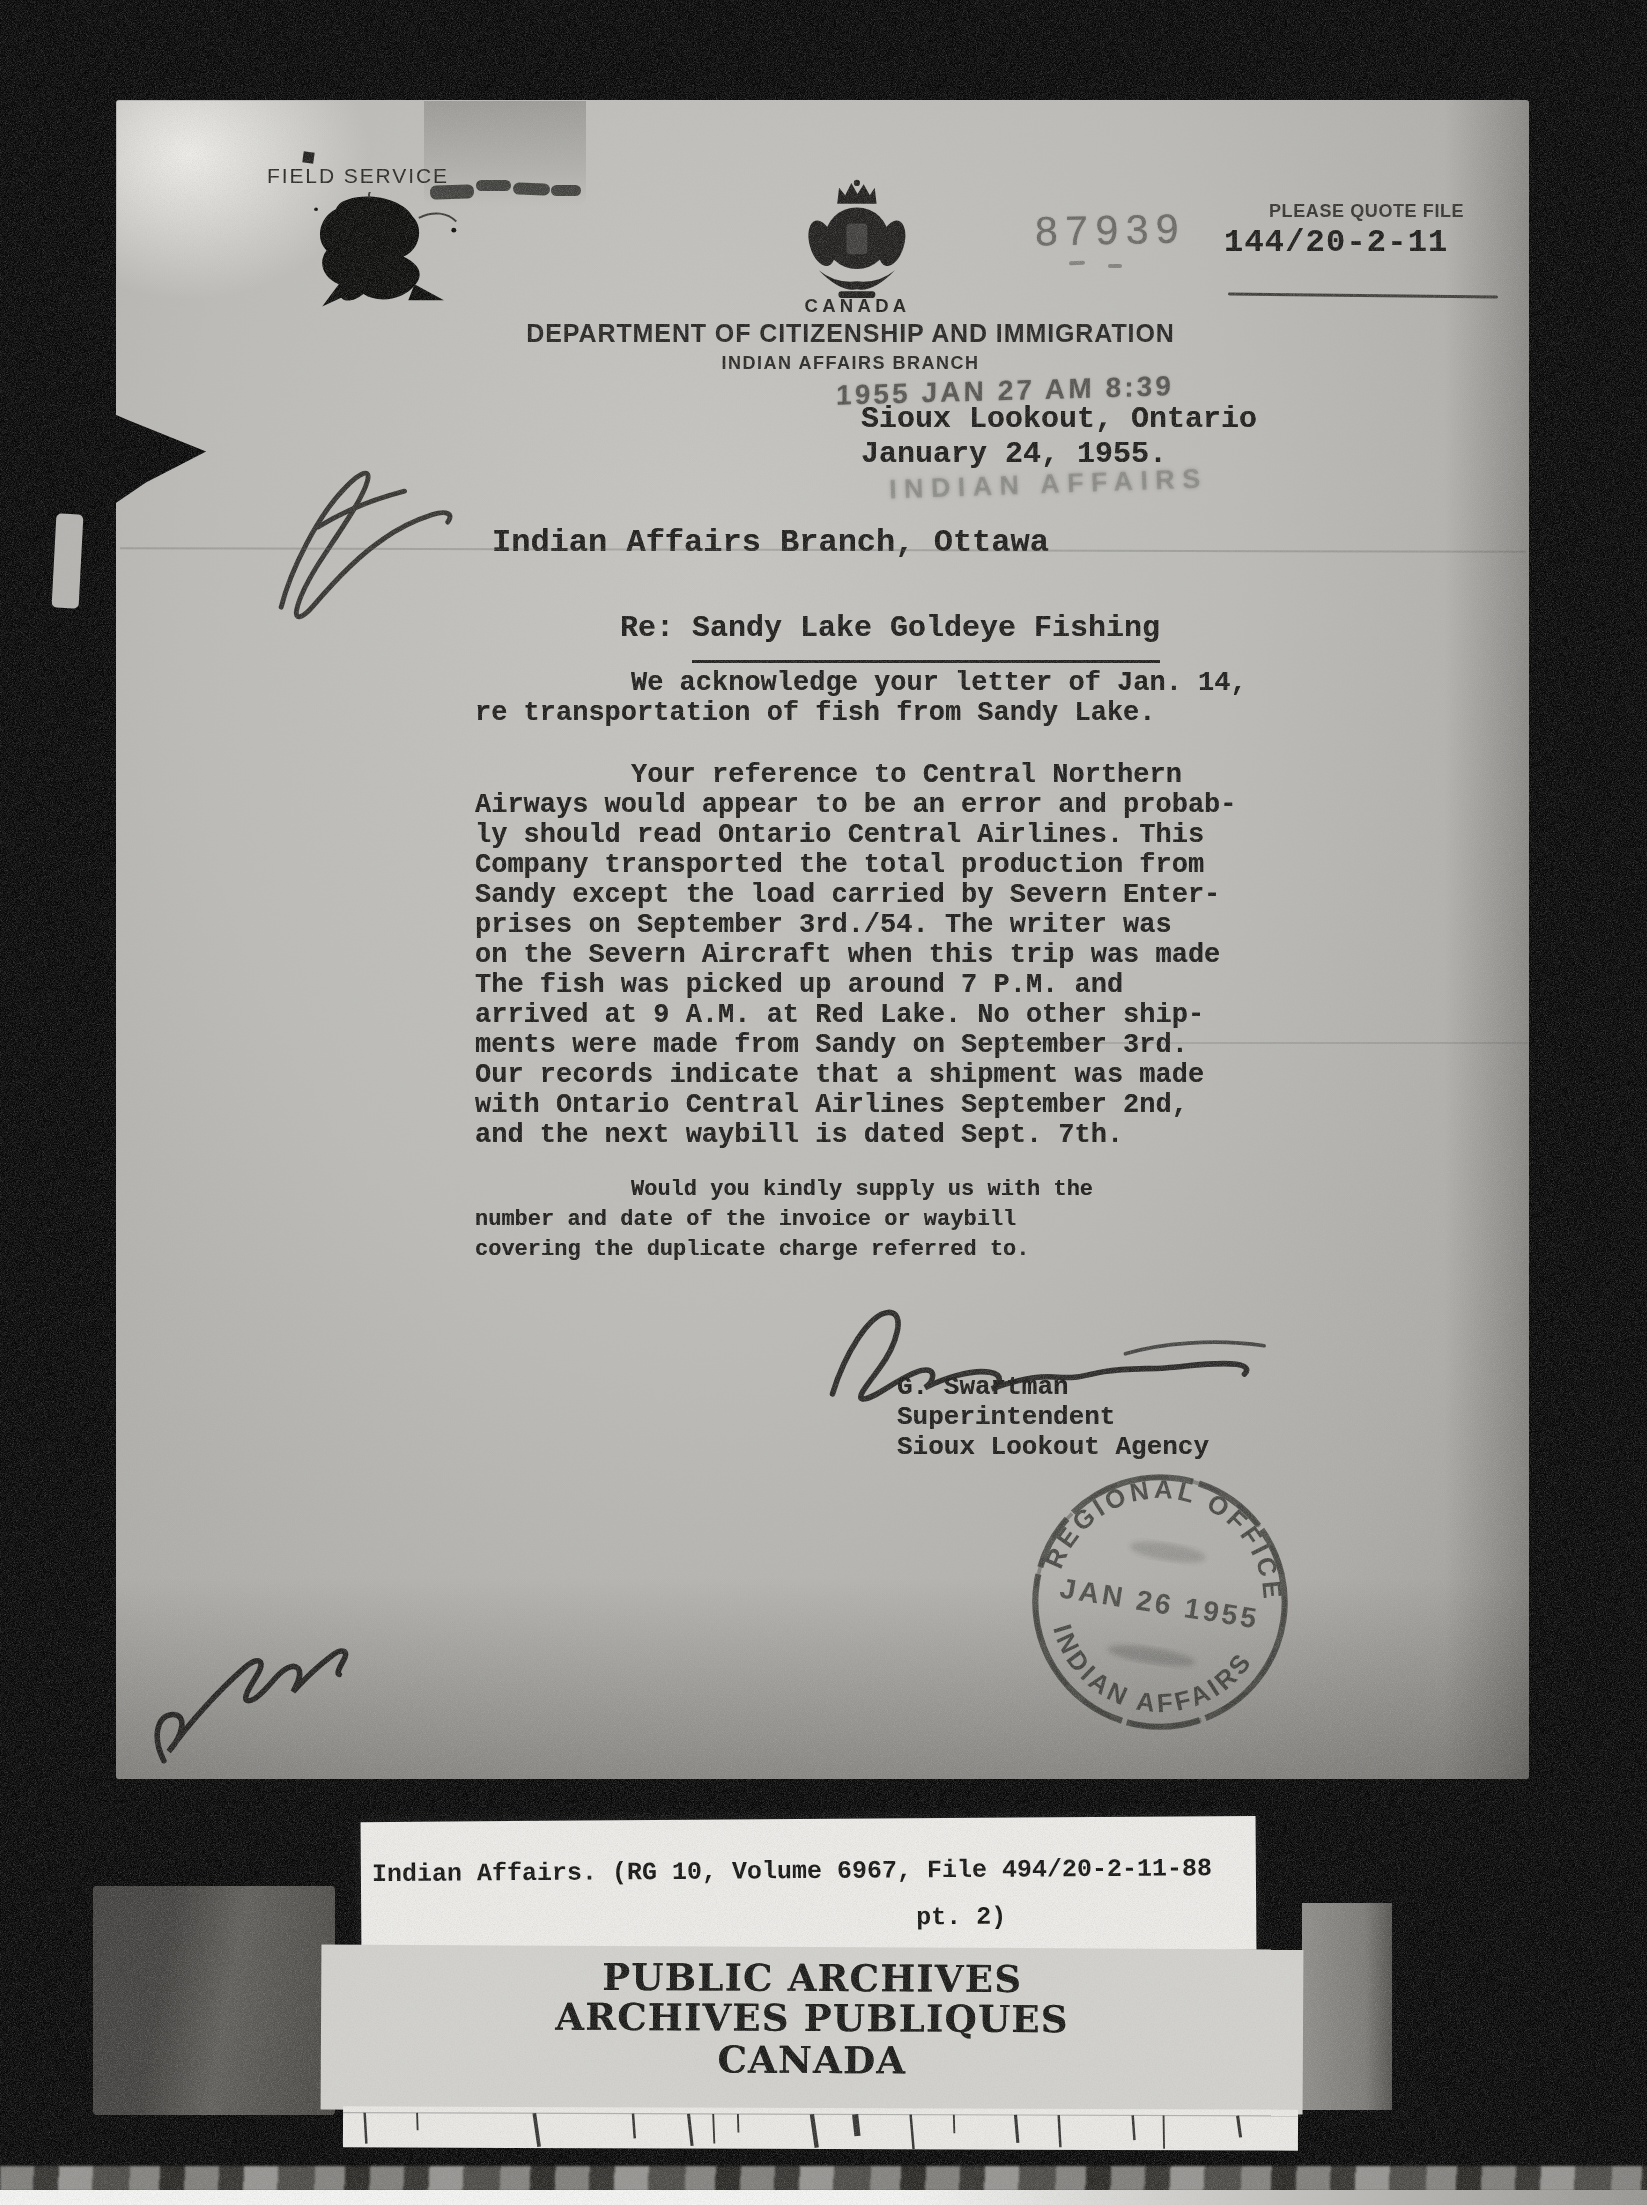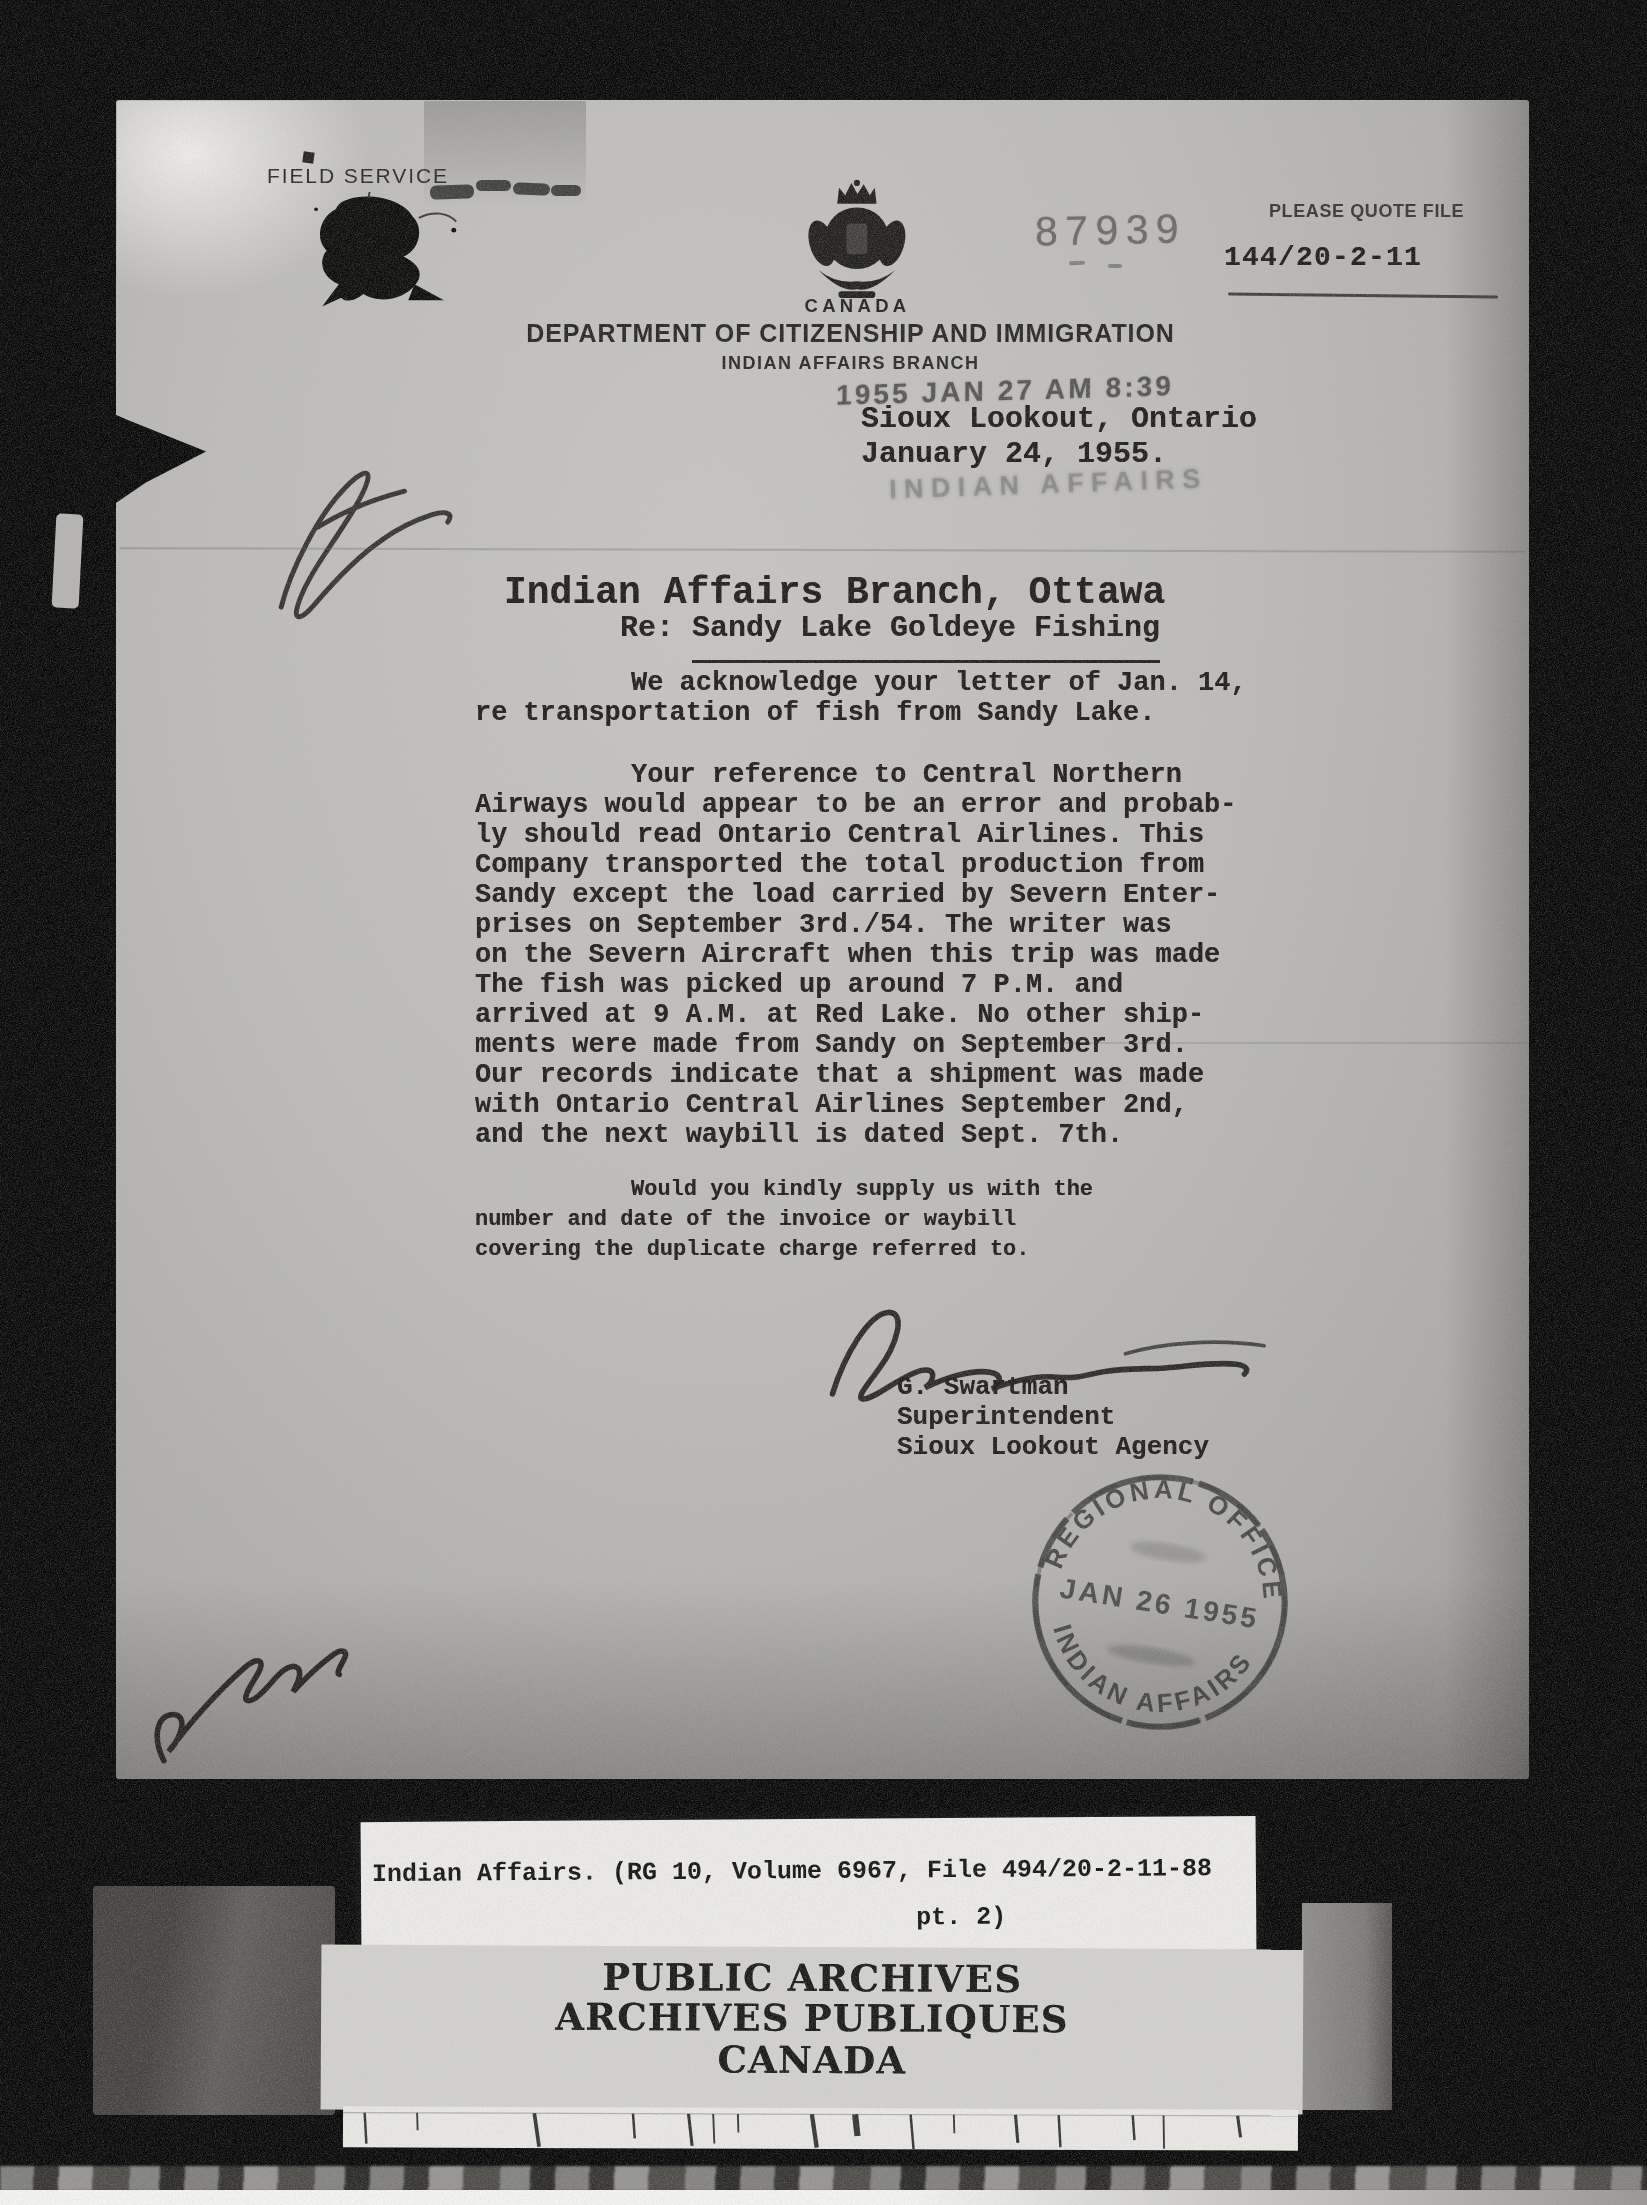--- a/index.html
+++ b/index.html
@@ -31,36 +31,36 @@
     background:linear-gradient(180deg, rgba(150,149,145,.85), rgba(168,167,163,.55) 70%, rgba(168,167,163,0));}
   .tape-dash{position:absolute;background:#2c2b29;border-radius:6.2px;opacity:.85;}
 
   #field-service{left:267px;top:164px;font-size:21px;font-weight:400;letter-spacing:1.9px;color:#2b2a28;}
   #speck{left:303px;top:152px;width:10.5px;height:10.5px;background:#232221;transform:rotate(8deg);}
 
   #registry-number{left:1035px;top:207px;font-size:41px;letter-spacing:7.4px;color:#6b6a66;
     font-family:"Liberation Sans",sans-serif;transform:rotate(-1.2deg);text-shadow:0 0 1.2px rgba(90,89,86,.6);}
   .reg-dash{position:absolute;background:#6b6a66;border-radius:2.5px;opacity:.7;}
   #please-quote{left:1269px;top:201px;font-size:18px;font-weight:700;letter-spacing:0.6px;color:#373633;}
-  #file-number{left:1224px;top:242px;font-size:28px;letter-spacing:1.2px;}
+  #file-number{left:1224px;top:224px;font-size:32px;letter-spacing:1.2px;}
   #quote-underline{left:1228px;top:294px;width:270px;height:3.1px;background:#403f3c;transform:rotate(.6deg);border-radius:1.9px;}
 
   #crest{left:803px;top:178px;}
   #crest-caption{left:803px;top:295px;width:109px;text-align:center;font-size:18.5px;font-weight:700;letter-spacing:4.3px;color:#242322;}
   #dept-line{left:419px;top:319px;width:863px;text-align:center;font-size:25px;font-weight:700;letter-spacing:0.9px;color:#272625;}
   #branch-line{left:419px;top:353px;width:863px;text-align:center;font-size:18px;font-weight:700;letter-spacing:1.5px;color:#2a2927;}
 
   #received-stamp{left:836px;top:375px;font-size:28px;font-weight:700;letter-spacing:3.1px;
     color:rgba(72,71,68,.78);transform:rotate(-1.6deg) skewX(-2deg);text-shadow:0 0 1.9px rgba(72,71,68,.5);}
   #place-line{left:861px;top:402px;font-size:30px;}
   #date-line{left:861px;top:437px;font-size:30px;}
   #ghost-stamp{left:889px;top:469px;font-size:27px;font-weight:700;letter-spacing:7.4px;
     color:rgba(94,93,90,.30);transform:rotate(-2deg);text-shadow:0 0 3.7px rgba(94,93,90,.45);}
 
-  #addressee{left:504px;top:524px;font-size:38px;margin-top:47px;}
+  #addressee{left:492px;top:524px;font-size:32px;}
   #crease-1{left:120px;top:549px;width:1406px;height:1.9px;background:rgba(92,92,90,.30);transform:rotate(.15deg);}
   #crease-2{left:1005px;top:1042px;width:523px;height:1.9px;background:rgba(92,92,90,.22);}
 
   #subject-line{left:620px;top:611px;font-size:30px;}
   #subject-underlined{border-bottom:3.7px solid #22201f;padding-bottom:15px;}
 
   #para-1{left:475px;top:668px;width:839px;font-size:27px;line-height:30px;text-indent:156px;}
   #para-2{left:475px;top:760px;width:839px;font-size:27px;line-height:30px;text-indent:156px;}
   #para-3{left:475px;top:1175px;width:839px;font-size:22px;line-height:30px;text-indent:156px;}
 

